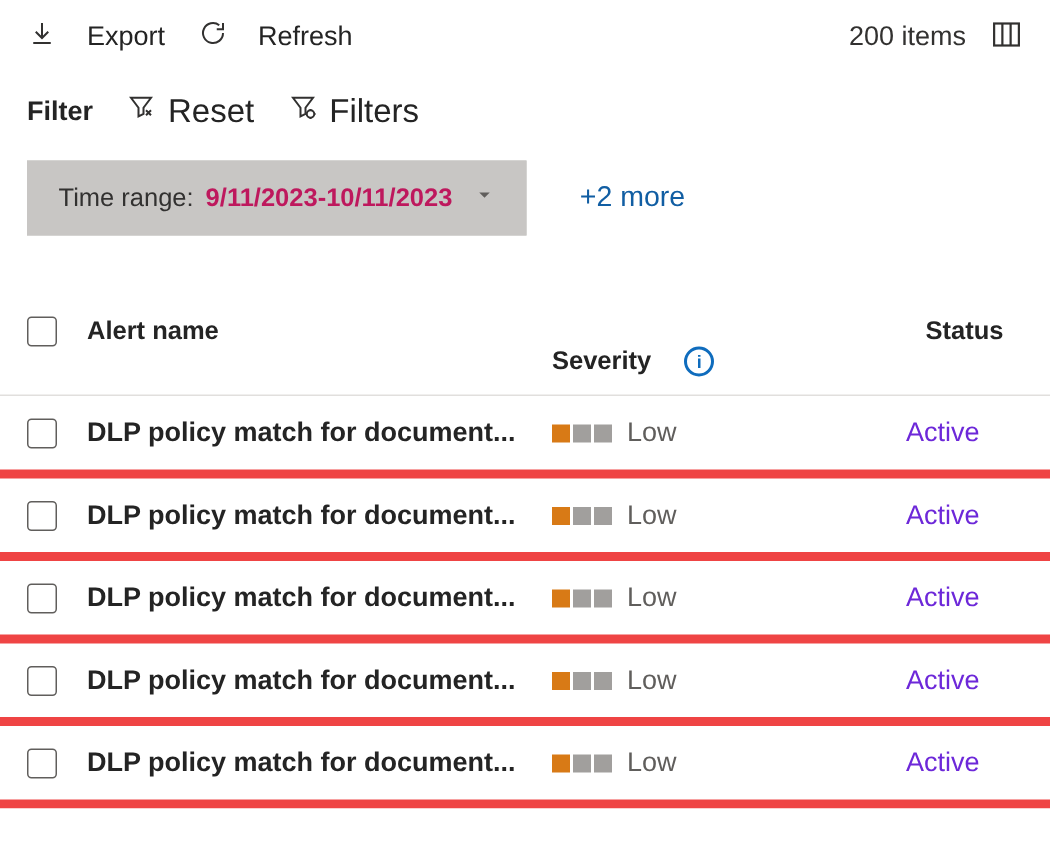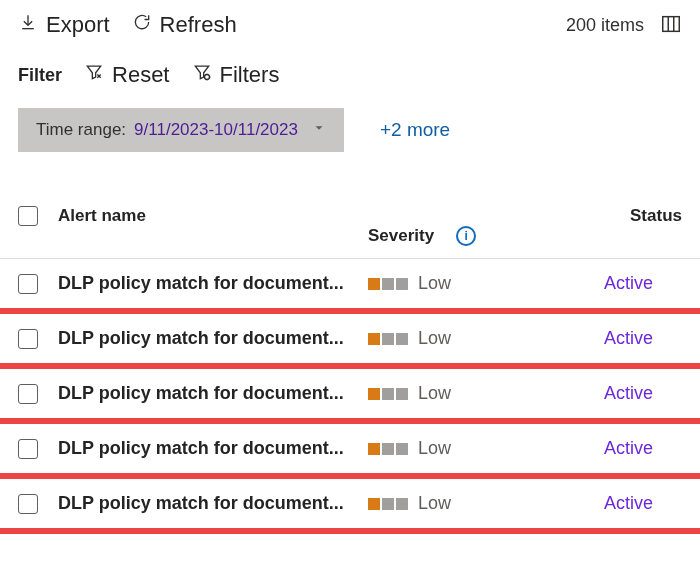--- a/index.html
+++ b/index.html
@@ -20,23 +20,23 @@
   }
   .toolbar .right {
     margin-left: auto;
     display: flex;
     align-items: center;
     gap: 16px;
   }
   .tool-btn {
     display: inline-flex;
     align-items: center;
-    gap: 8px;
+    gap: 20px;
     color: #242424;
-    font-size: 22px;
+    font-size: 18px;
     cursor: pointer;
   }
   .tool-btn svg { width: 20px; height: 20px; }
   .items-count {
     font-size: 18px;
     color: #323130;
   }
   .col-icon svg { width: 22px; height: 22px; color:#323130; }
 
   .filter-row {
@@ -64,51 +64,51 @@
   .chip-row {
     display: flex;
     align-items: center;
     gap: 12px;
     padding: 6px 18px 22px 18px;
   }
   .chip {
     display: inline-flex;
     align-items: center;
     background: #f3f2f1;
-    border: 4px solid #737373;
+    border: 7px solid #737373;
     padding: 8px 14px;
     font-size: 17px;
     color: #323130;
     gap: 8px;
     cursor: pointer;
   }
   .chip.selected { background:#c8c6c4; border-color:#c8c6c4; }
   .chip .chip-label { color:#323130; }
-  .chip .chip-value { font-weight:400; color:#4c1d95; }
+  .chip .chip-value { font-weight:700; color:#be185d; }
   .chip svg { width: 14px; height: 14px; margin-left:6px; fill:#605e5c; }
   .more-link {
     color: #115ea3;
     font-size: 19px;
     margin-left: 24px;
     cursor: pointer;
   }
 
   .table-header {
     display: flex;
     align-items: center;
     padding: 12px 18px;
     border-bottom: 1px solid #e1dfdd;
     font-weight: 600;
     font-size: 17px;
     color: #242424;
   }
   .col-check { width: 40px; display:flex; align-items:center; }
   .col-name { flex: 0 0 310px; }
   .col-severity { flex: 0 0 160px; display:flex; align-items:center; gap:22px;margin-top:40px;}
-  .col-status { flex: 1; text-align:right; padding-left:76px;}
+  .col-status { flex: 1; text-align:center; padding-left:76px;}
   .info-icon {
     display:inline-flex; align-items:center; justify-content:center;
     width:20px; height:20px; border:2px solid #0f6cbd; border-radius:50%;
     color:#0f6cbd; font-size:12px; font-weight:600;
   }
   .checkbox {
     width: 20px; height: 20px; border:1px solid #605e5c; border-radius:3px;
     background:#fff;
   }
 

